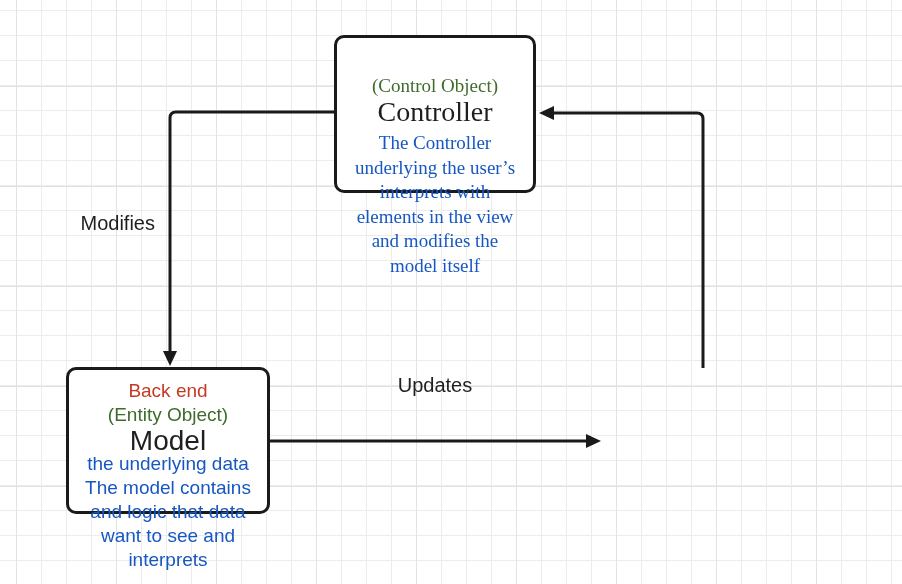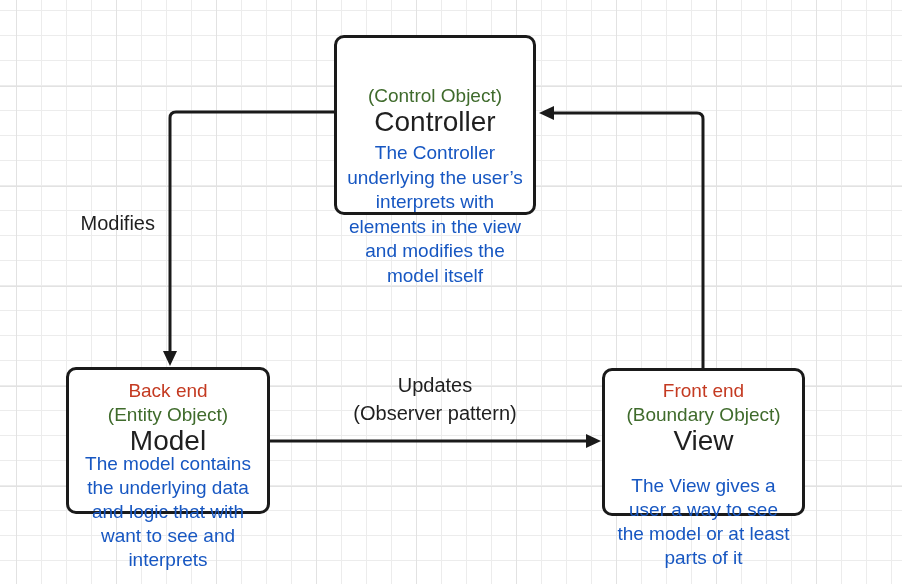--- a/index.html
+++ b/index.html
@@ -38,21 +38,21 @@
   .node {
     position: absolute;
     box-sizing: border-box;
     background: #ffffff;
     border: 3px solid var(--arrow, #1a1a1a);
     border-radius: 10px;
     text-align: center;
     font-size: 19px;
     overflow: visible;
   }
-  #node-controller { left: 334px; top: 35px;  width: 202px; height: 180px; padding-top: 46px; }
+  #node-controller { left: 334px; top: 35px;  width: 202px; height: 158px; padding-top: 36px; font-family: Liberation Serif, serif; }
   #node-model      { left: 66px;  top: 367px; width: 204px; height: 147px; padding-top: 9px;  }
   #node-view       { left: 602px; top: 368px; width: 203px; height: 148px; padding-top: 8px;  }
   .node .role  { color: var(--role-text, #c43a21); line-height: 24px; }
   .node .tag   { color: var(--tag-text,  #3f6b2c); line-height: 24px; }
   .node .title { color: var(--text-dark, #1f1f1f); font-size: 28px; line-height: 27px; }
   .node .desc  { color: var(--desc-text, #1757c2); line-height: 24px; margin-top: -2px; text-align: center; }
   #node-controller .desc { margin-top: 6px; line-height: 24.5px; }
   #node-view .desc { margin-top: 20px; }
   .edge-label {
     position: absolute;
@@ -97,39 +97,27 @@
       <div>and modifies the</div>
       <div>model itself</div>
     </div>
   </div>
 
   <div class="node" id="node-model">
     <div class="role">Back end</div>
     <div class="tag">(Entity Object)</div>
     <div class="title">Model</div>
     <div class="desc">
+      <div>the underlying data</div>
       <div>The model contains</div>
-      <div>the underlying data</div>
-      <div>and logic that with</div>
+      <div>and logic that data</div>
       <div>want to see and</div>
       <div>interprets</div>
     </div>
   </div>
 
-  <div class="node" id="node-view">
-    <div class="role">Front end</div>
-    <div class="tag">(Boundary Object)</div>
-    <div class="title">View</div>
-    <div class="desc">
-      <div>The View gives a</div>
-      <div>user a way to see</div>
-      <div>the model or at least</div>
-      <div>parts of it</div>
-    </div>
-  </div>
 
   <div class="edge-label" id="label-modifies">Modifies</div>
   <div class="edge-label" id="label-updates">
     <div>Updates</div>
-    <div>(Observer pattern)</div>
   </div>
 
 </div>
 
 </body></html>

